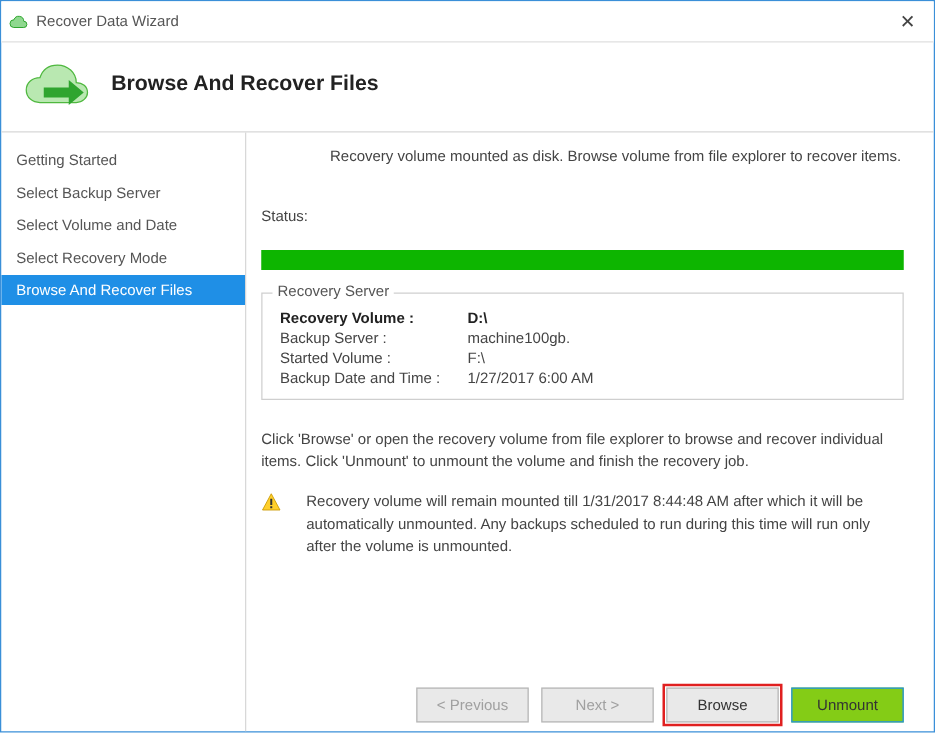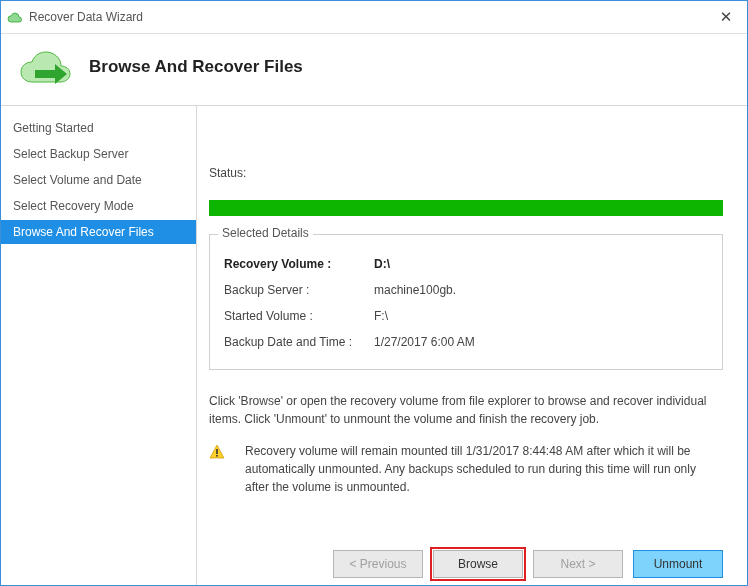--- a/index.html
+++ b/index.html
@@ -96,21 +96,21 @@
     .details-box .legend {
       position: absolute;
       top: -9px; left: 8px;
       background: #fff;
       padding: 0 4px;
       color: #555;
       font-size: 12px;
     }
     .detail-row {
       display: flex;
-      margin: 12px 0;
+      margin: 2px 0;
     }
     .detail-row .dl { width: 150px; }
     .detail-row.bold { font-weight: bold; color: #222; }
     .instructions { line-height: 1.5; margin-bottom: 14px; }
     .warning-row { display: flex; gap: 20px; line-height: 1.5; }
     .warning-icon {
       width: 16px; height: 16px; flex-shrink: 0; margin-top: 2px;
     }
     .button-bar {
       margin-top: auto;
@@ -131,21 +131,21 @@
       display: inline-flex;
       align-items: center;
       justify-content: center;
     }
     .btn.disabled {
       color: #a0a0a0;
       cursor: default;
     }
     .btn.primary {
       border: 1px solid #1f8fe6;
-      background: #7dd3fc;
+      background: #84cc16;
     }
     .btn.highlight {
       outline: 2px solid #e02020;
       outline-offset: 1px;
     }
   </style>
 </head>
 <body>
 
 <div class="titlebar">
@@ -173,26 +173,27 @@
     <div class="sidebar-item">Getting Started</div>
     <div class="sidebar-item">Select Backup Server</div>
     <div class="sidebar-item">Select Volume and Date</div>
     <div class="sidebar-item">Select Recovery Mode</div>
     <div class="sidebar-item current">Browse And Recover Files</div>
   </div>
 
   <div class="main">
     <div class="status-row">
       <span class="label">Status:</span>
+      <span>Recovery volume mounted as disk. Browse volume from file explorer to recover items.</span>
     </div>
 
     <div class="progress"></div>
 
     <div class="details-box">
-      <span class="legend">Selected Details</span>
+      <span class="legend">Recovery Server</span>
 
       <div class="detail-row bold">
         <span class="dl">Recovery Volume :</span>
         <span>D:\</span>
       </div>
       <div class="detail-row">
         <span class="dl">Backup Server :</span>
         <span>machine100gb.</span>
       </div>
       <div class="detail-row">
@@ -213,18 +214,18 @@
             <path d="M8 1 L15 14 H1 Z" fill="#ffcf2b" stroke="#cc9900" stroke-width="0.7"></path>
             <rect x="7.2" y="5" width="1.6" height="5" fill="#333"></rect>
             <rect x="7.2" y="11" width="1.6" height="1.6" fill="#333"></rect>
           </svg>
       </span>
       <span>Recovery volume will remain mounted till 1/31/2017 8:44:48 AM after which it will be automatically unmounted. Any backups scheduled to run during this time will run only after the volume is unmounted.</span>
     </div>
 
     <div class="button-bar">
       <button class="btn disabled">&lt; Previous</button>
+      <button class="btn disabled">Next &gt;</button>
       <button class="btn highlight">Browse</button>
-      <button class="btn disabled">Next &gt;</button>
       <button class="btn primary">Unmount</button>
     </div>
   </div>
 </div>
 
 </body></html>

